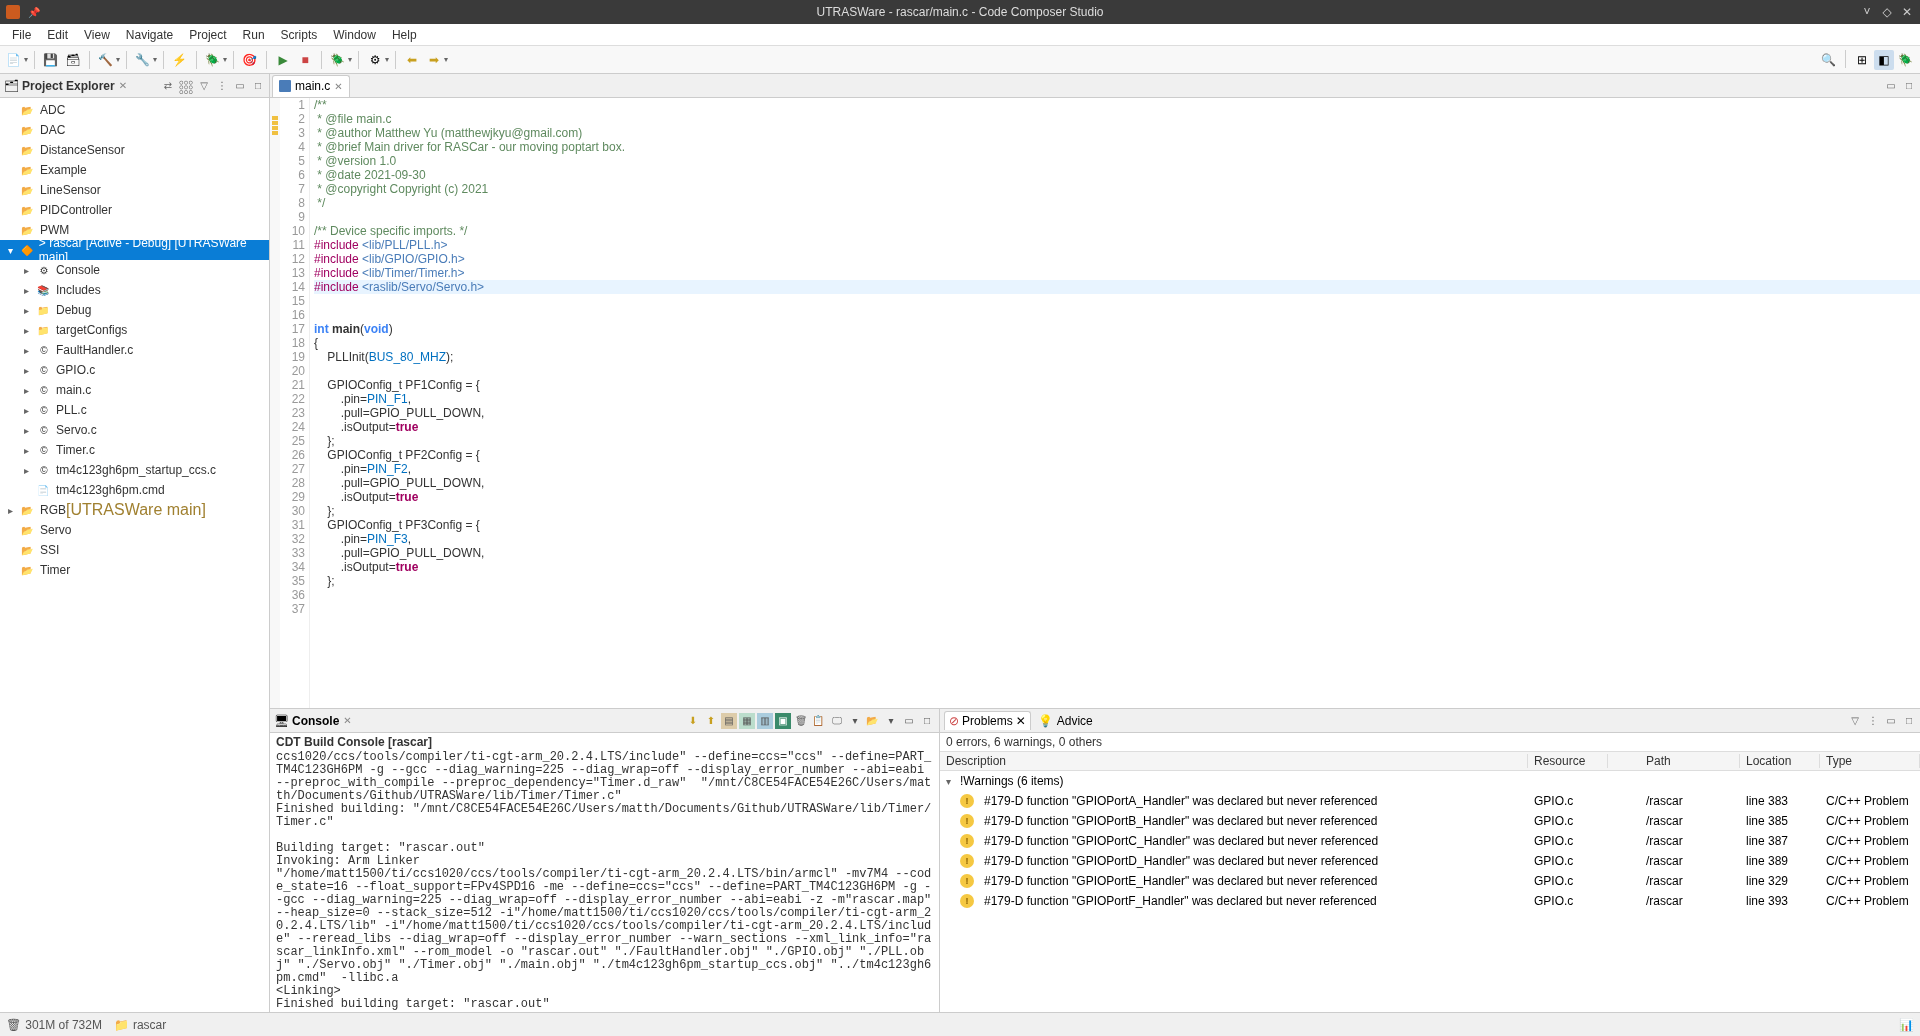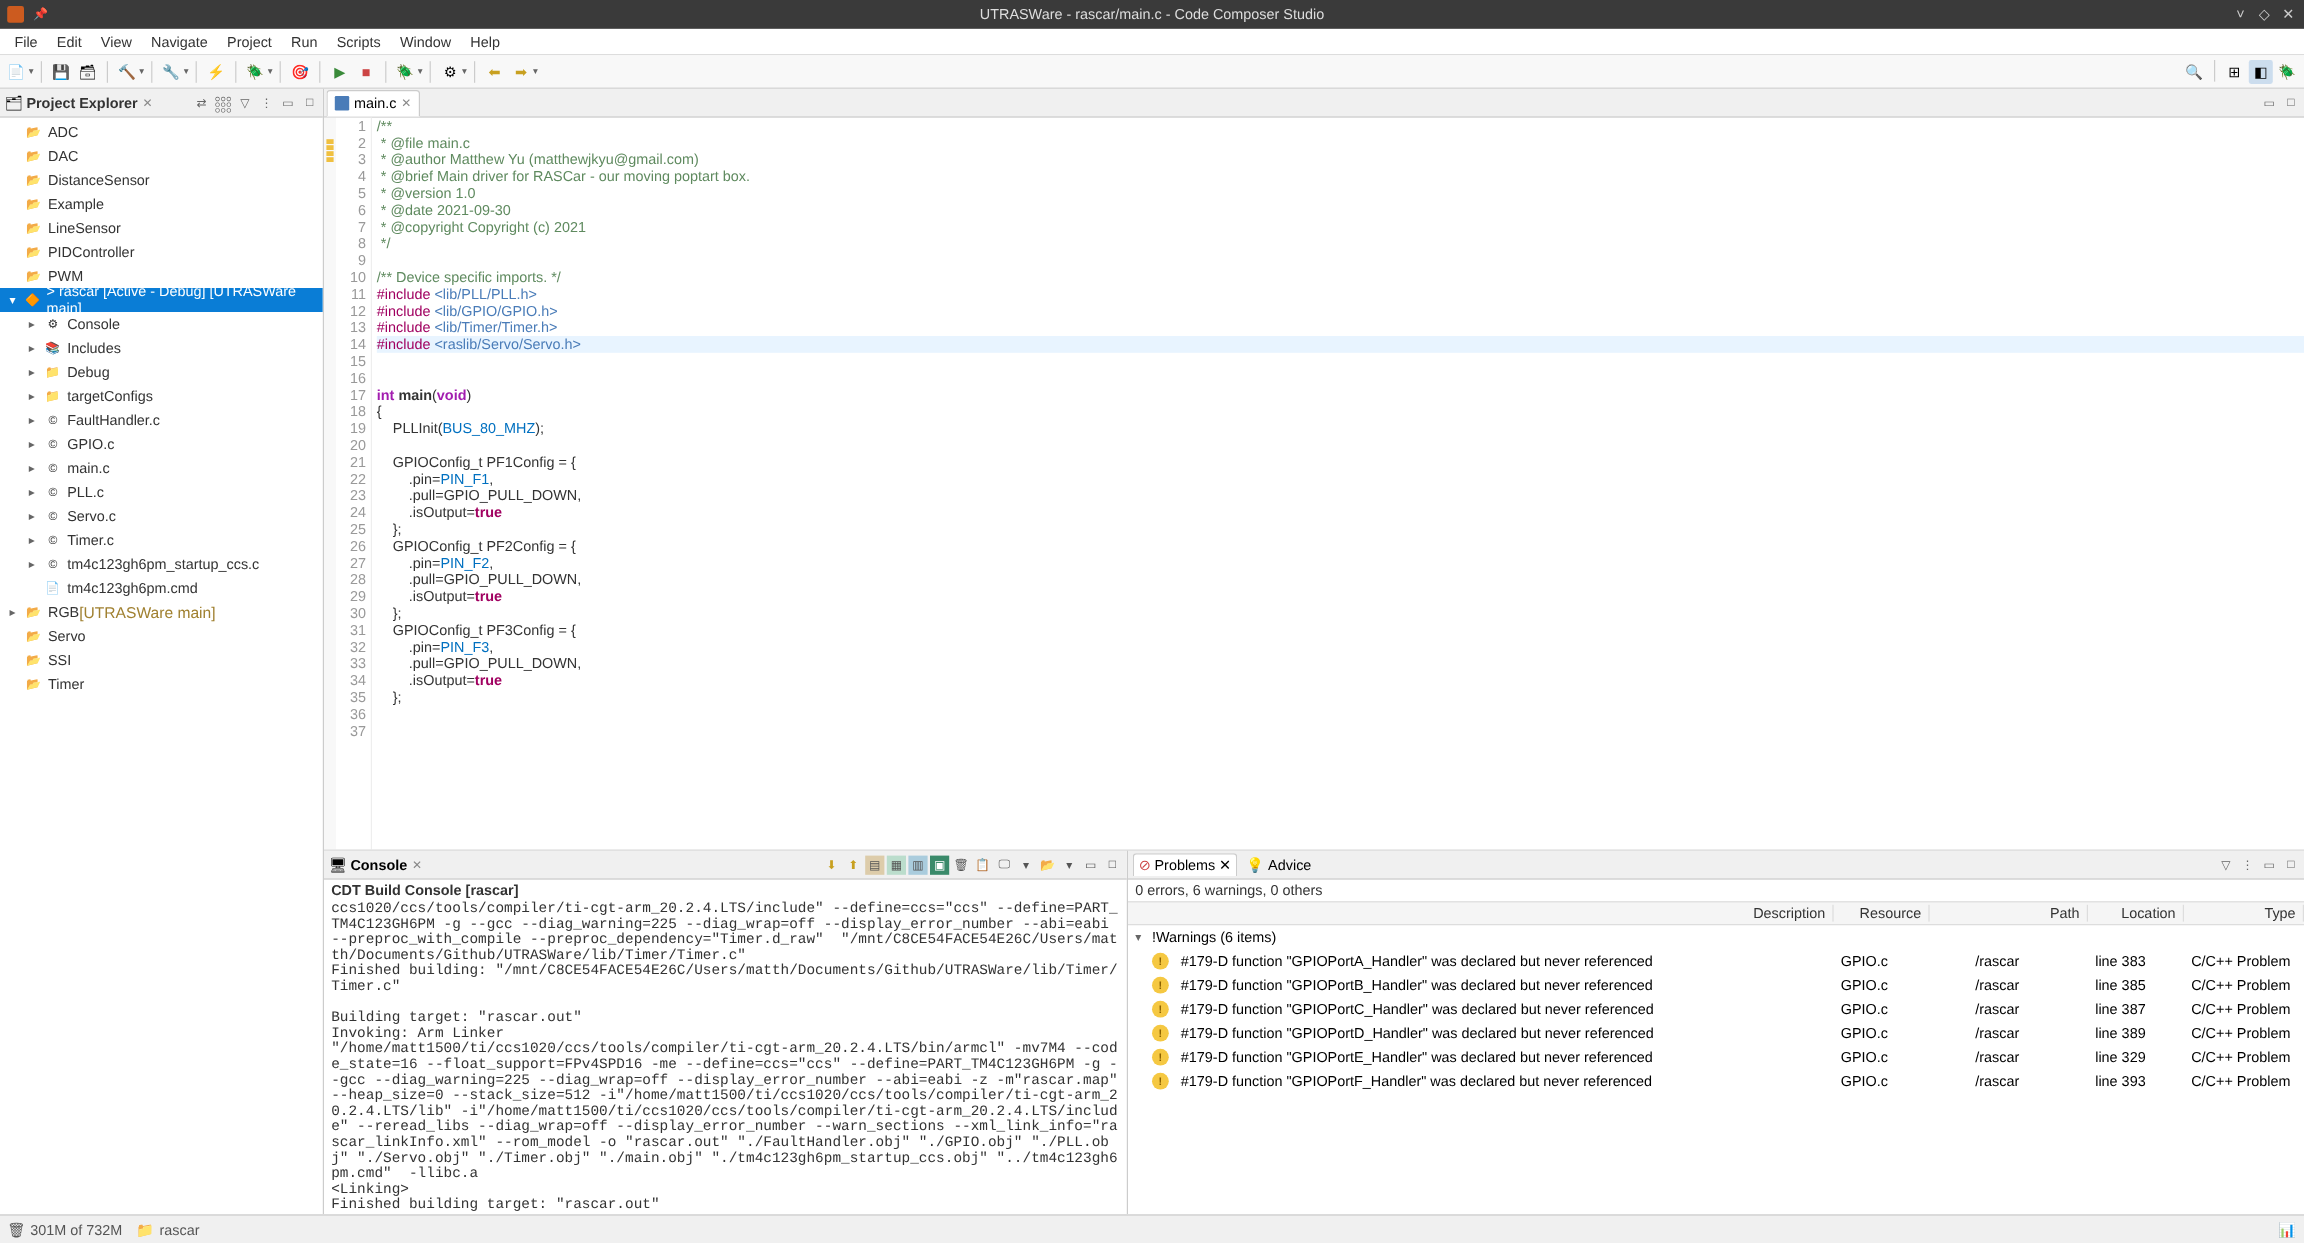--- a/index.html
+++ b/index.html
@@ -35,36 +35,36 @@
 .view-header .vh-tools { margin-left: auto; display: flex; gap: 4px; }
 .view-header .vh-tools span { width: 14px; height: 14px; color: #666; cursor: pointer; font-size: 10px; display: flex; align-items: center; justify-content: center;}
 .tree { flex: 1; overflow: auto; padding: 2px 0; }
 .tree-item { display: flex; align-items: center; height: 20px; padding-left: 8px; cursor: pointer; color: #333; }
 .tree-item.selected { background: #0a7dd6; color: #fff; }
 .tree-item .twisty { width: 12px; font-size: 10px; color: #666; }
 .tree-item.selected .twisty { color: #fff; }
 .tree-item .ti-icon { width: 16px; height: 14px; margin-right: 4px; display: flex; align-items: center; justify-content: center; font-size: 10px; }
 .tree-item.l1 { padding-left: 8px; }
 .tree-item.l2 { padding-left: 24px; }
-.tree-item .decor { color: #a08030; font-size: 13px; }
+.tree-item .decor { color: #a08030; font-size: 16px; }
 
 
 .editor-area { flex: 1; display: flex; flex-direction: column; background: #fff; }
 .ed-tabs { height: 24px; background: #f0f0f0; border-bottom: 1px solid #ccc; display: flex; align-items: center; }
 .ed-tab { height: 22px; background: #fff; border: 1px solid #ccc; border-bottom: none; padding: 2px 6px; display: flex; align-items: center; gap: 4px; margin-left: 2px; border-radius: 3px 3px 0 0; }
 .ed-tab .ti-icon { width: 12px; height: 12px; background: #4a7cb8; border-radius: 1px; }
 .ed-tab .close { color: #888; cursor: pointer; font-size: 10px; }
 .ed-tabs .right { margin-left: auto; display: flex; gap: 4px; margin-right: 4px; }
 .ed-tabs .right span { width: 14px; height: 14px; cursor: pointer; color: #666; font-size: 10px; display:flex; align-items:center; justify-content:center; }
 .code-area { flex: 1; display: flex; overflow: hidden; font-family: 'Courier New', monospace; font-size: 12px; line-height: 14px; }
 .gutter { width: 30px; background: #fff; text-align: right; padding-right: 4px; color: #999; border-right: 1px solid #eee; }
 .overview { width: 10px; background: #f8f8f8; }
 .code { flex: 1; padding-left: 4px; white-space: pre; overflow: hidden; color: #333; }
 .code .c-comment { color: #5f8a5f; }
-.code .c-keyword { color: #a21caf; font-weight: bold; }
+.code .c-keyword { color: #3b82f6; font-weight: bold; }
 .code .c-include { color: #a00060; }
 .code .c-string { color: #4a7cb8; }
 .code .c-const { color: #0070c0; }
 .code .c-bool { color: #a00060; font-weight: bold; }
 .code-line { height: 14px; }
 .code-line.hl { background: #e8f4ff; }
 .ov-mark { width:6px; height:4px; background:#f0c040; margin:1px auto;}
 
 
 .bottom-split { display: flex; height: 304px; border-top: 1px solid #ccc; }
@@ -79,21 +79,21 @@
 .console-out { flex: 1; overflow: hidden; padding: 0 6px; font-family: Liberation Mono, monospace; font-size: 12px; line-height: 13px; color: #333; white-space: pre-wrap; word-break: break-all; }
 
 .problems-panel { flex: 1; background: #fff; display: flex; flex-direction: column; }
 .prob-header { height: 24px; background: #f0f0f0; border-bottom: 1px solid #ccc; display: flex; align-items: center; padding: 0 4px; gap:4px;}
 .prob-header .ph-tab { display:flex; align-items:center; gap:3px; padding:2px 4px;}
 .prob-header .ph-tab.active { background:#fff; border:1px solid #ccc; border-bottom:none; border-radius:3px 3px 0 0;}
 .prob-header .ph-tools { margin-left: auto; display: flex; gap: 4px; }
 .prob-header .ph-tools span { width:14px; height:14px; color:#666; font-size:10px; display:flex; align-items:center; justify-content:center;}
 .prob-summary { padding: 2px 6px; color: #333; }
 .prob-table-head { display: flex; background: #f5f5f5; border-top:1px solid #ddd; border-bottom: 1px solid #ddd; height: 20px; align-items: center; }
-.prob-table-head div { border-right: 1px solid #ddd; padding: 0 6px; color: #333; text-align: right; }
+.prob-table-head div { border-right: 1px solid #ddd; padding: 0 6px; color: #333; }
 .col-desc { flex: 1; }
 .col-res { width: 80px; }
 .col-path { width: 100px; margin-left: 32px; }
 .col-loc { width: 80px; }
 .col-type { width: 100px; }
 .prob-body { flex: 1; overflow: auto; }
 .prob-row { display: flex; height: 20px; align-items: center; padding-left: 20px; }
 .prob-row .warn-ico { width: 14px; height: 14px; background: #f5c842; border-radius: 50%; margin-right: 4px; display: flex; align-items: center; justify-content: center; font-size: 9px; color: #8a6000; font-weight:bold;}
 .prob-group { padding-left: 6px; display:flex; align-items:center; height:20px;}
 .prob-group .twisty { width:14px; font-size:10px; color:#666;}

